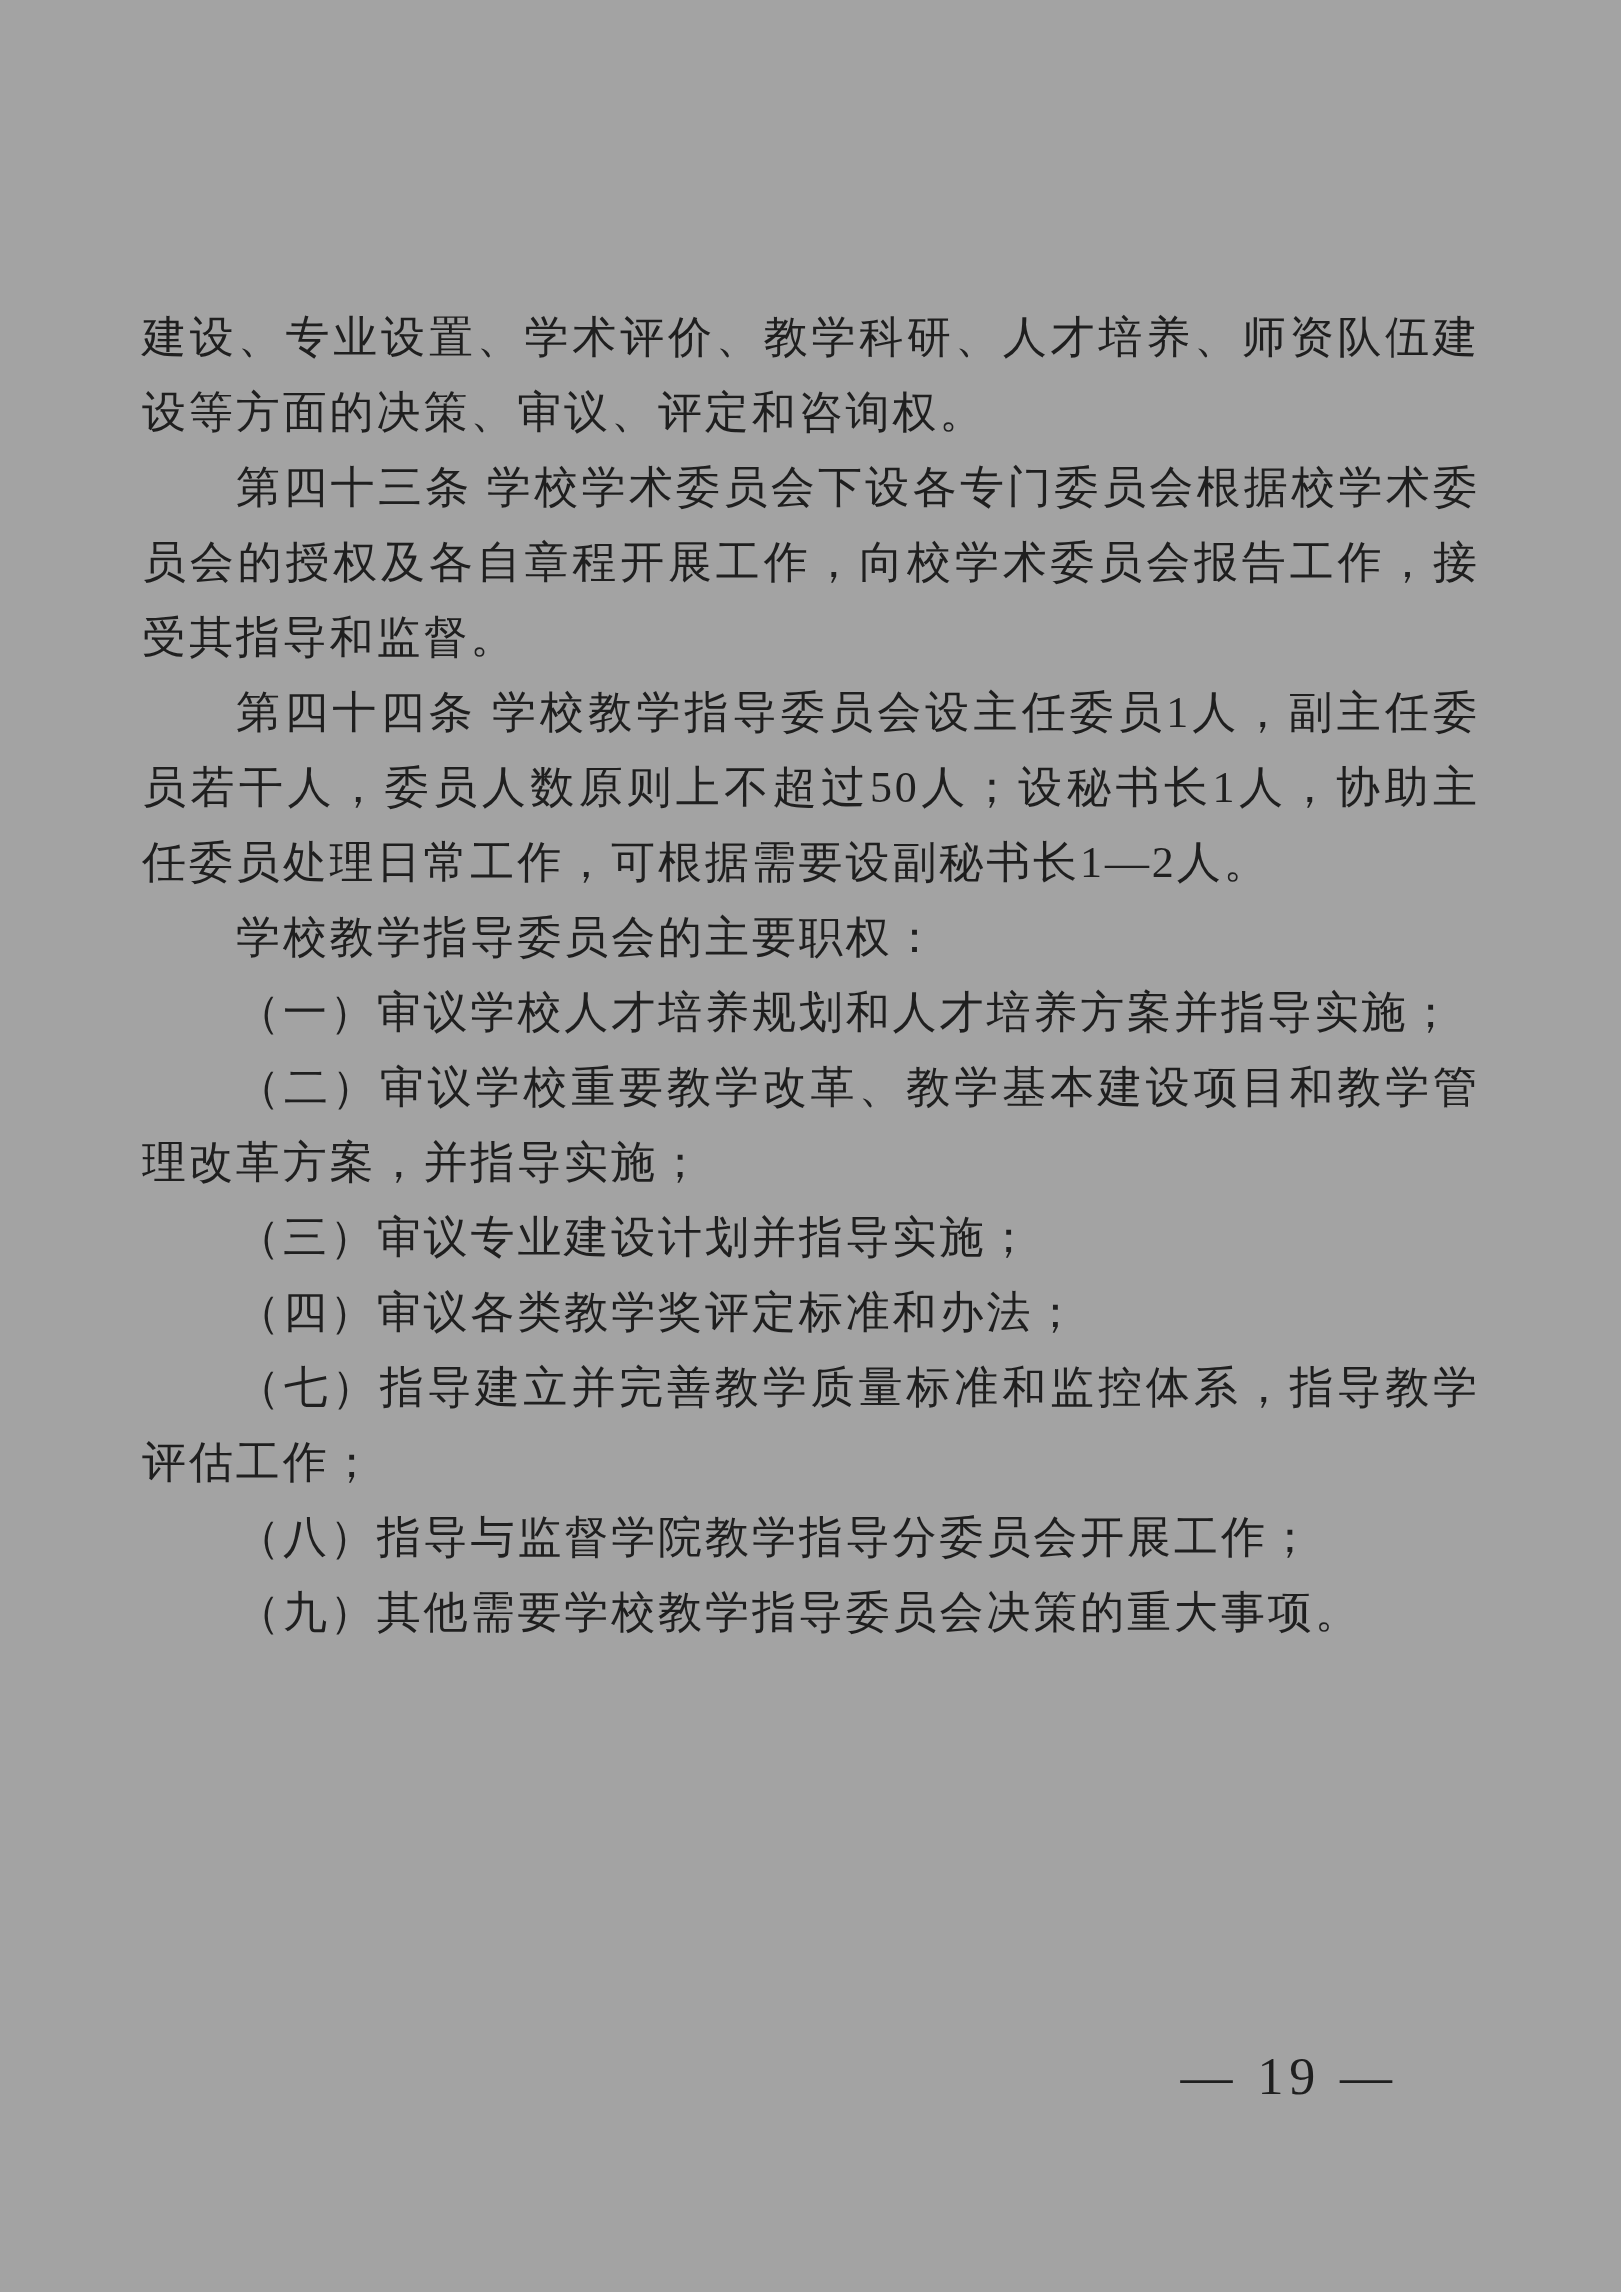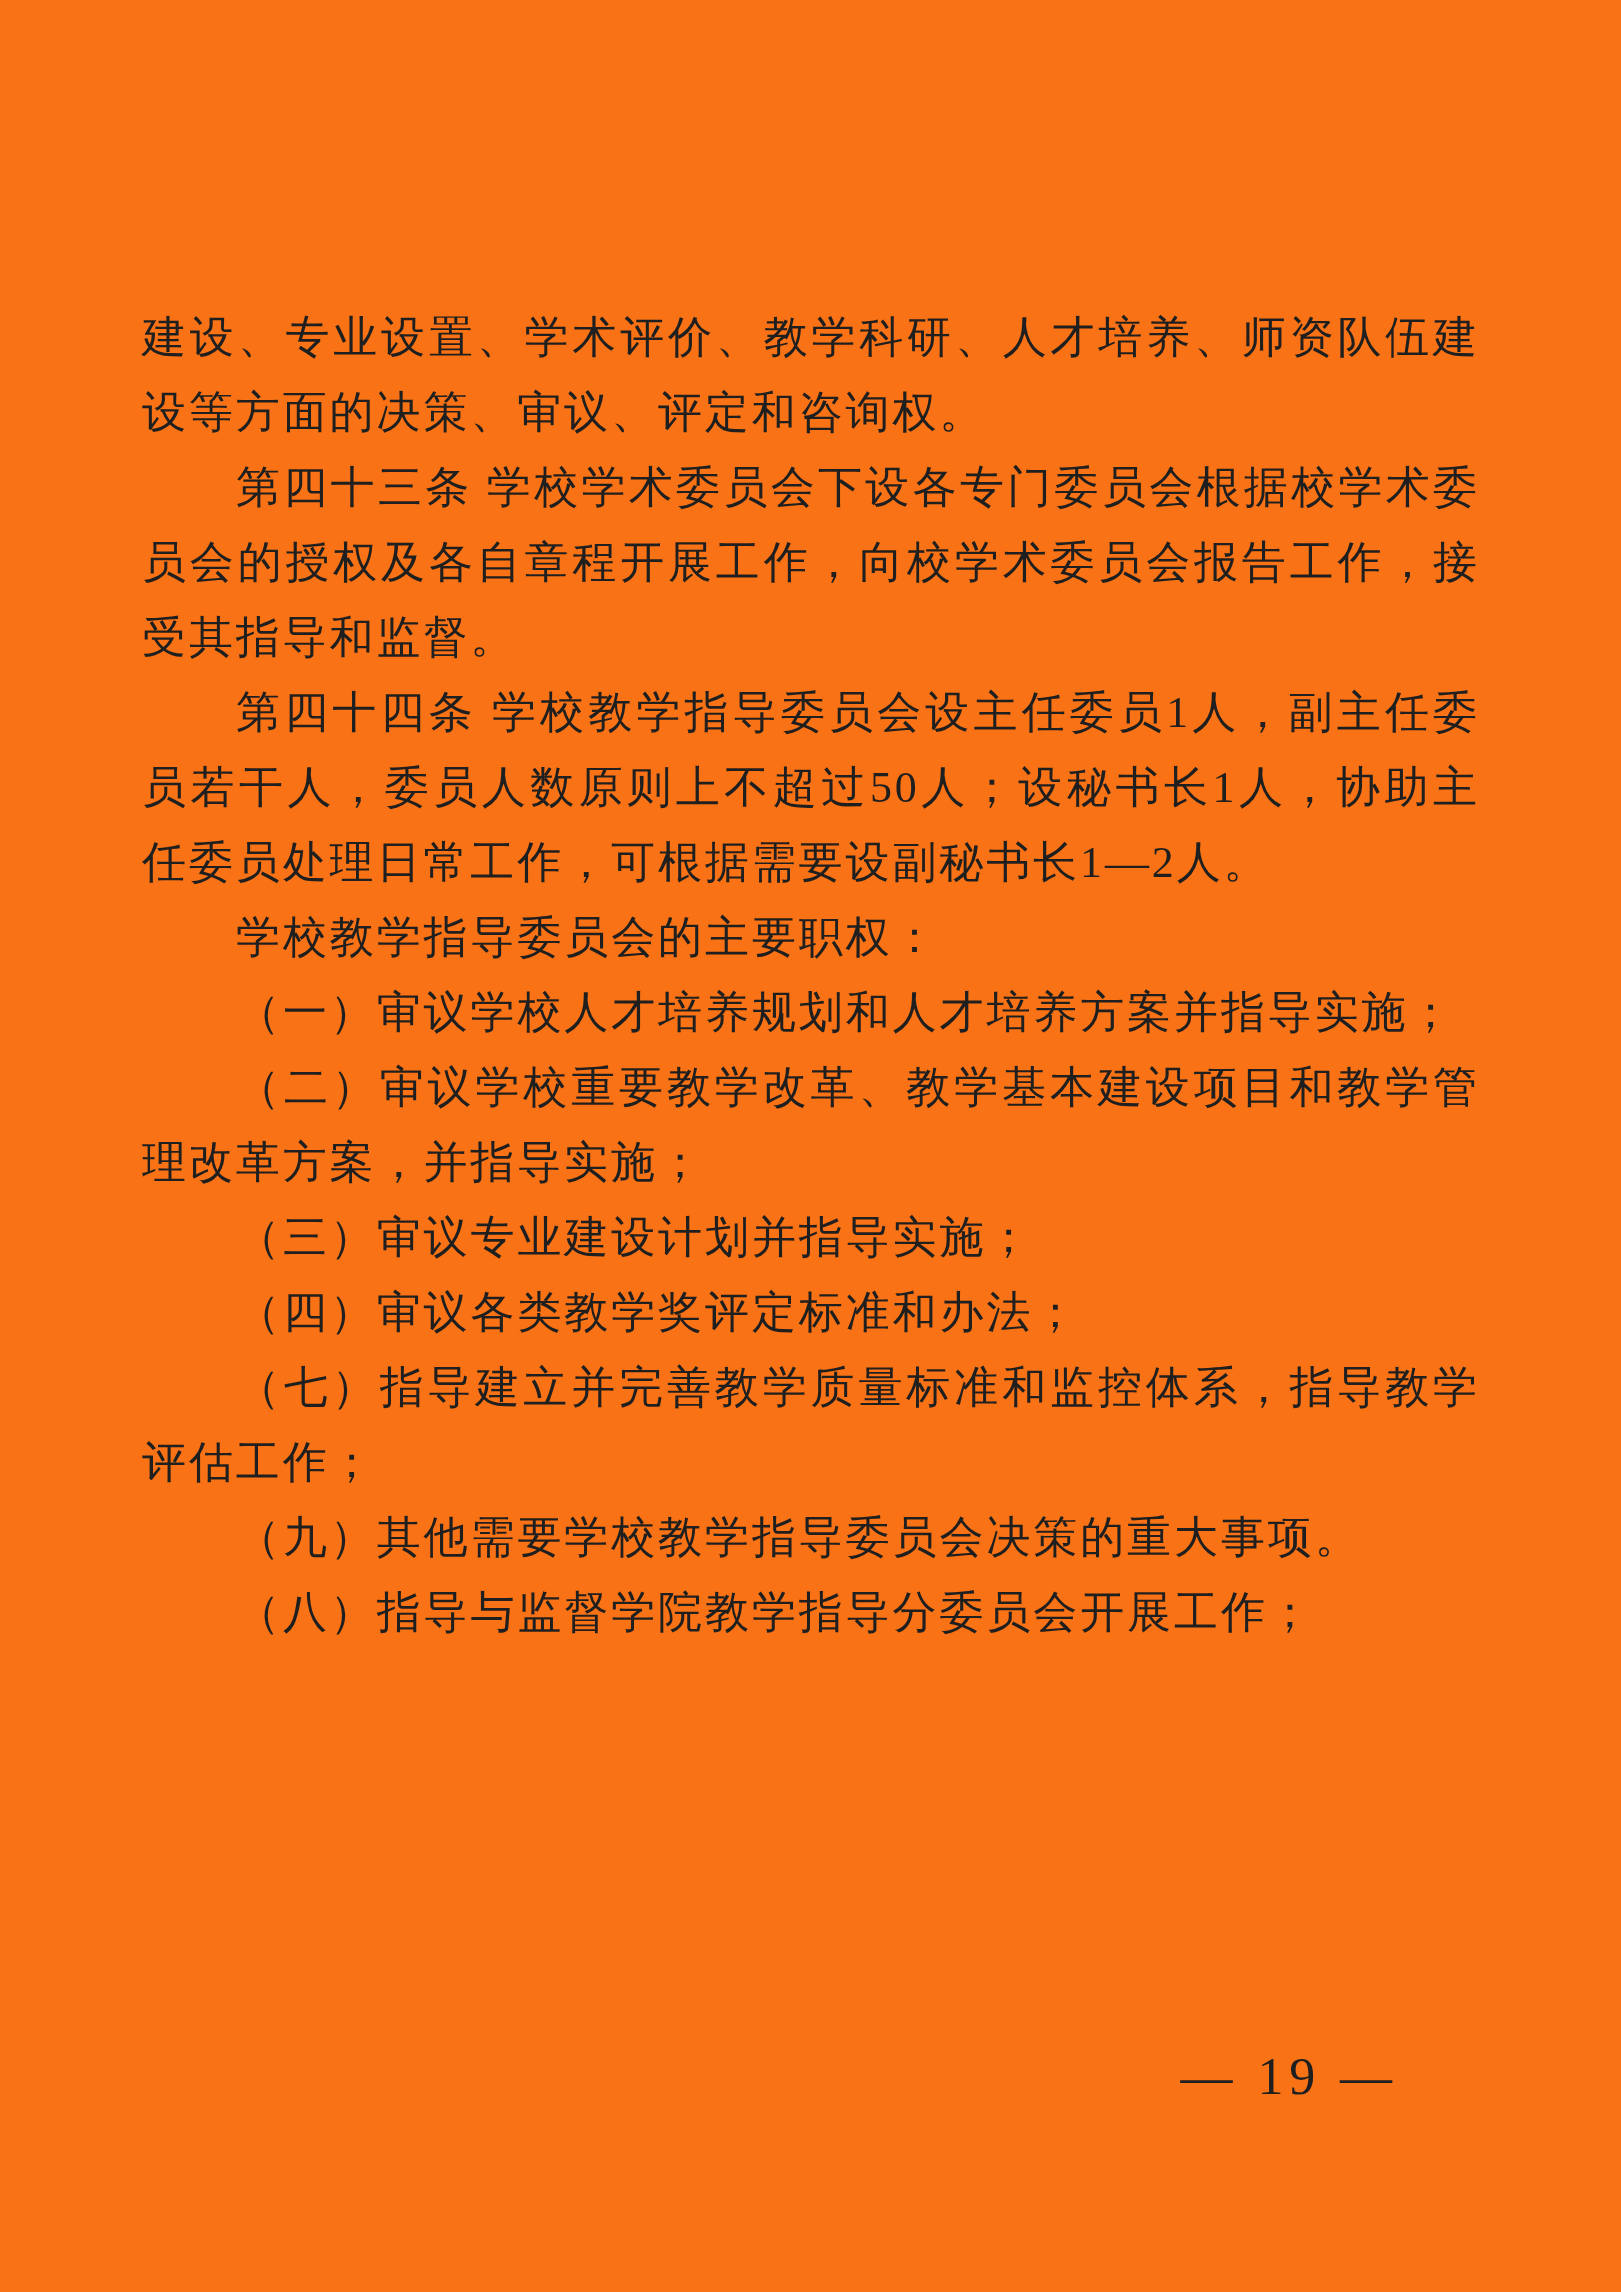--- a/index.html
+++ b/index.html
@@ -4,21 +4,21 @@
 <style>
   html, body {
     margin: 0;
     padding: 0;
     background: #ffffff;
   }
   .page {
     position: relative;
     width: 1621px;
     height: 2293px;
-    background: #f97316;
+    background: #a3a3a3;
     overflow: hidden;
     font-family: "Liberation Serif", "DejaVu Serif", serif;
     color: #1f1f1f;
   }
   .body-text {
     position: absolute;
     left: 142px;
     right: 141px;
     top: 300px;
   }
@@ -53,20 +53,20 @@
   <div class="body-text" id="para-container">
       <p class="para">建设、专业设置、学术评价、教学科研、人才培养、师资队伍建设等方面的决策、审议、评定和咨询权。</p>
       <p class="para indent">第四十三条 学校学术委员会下设各专门委员会根据校学术委员会的授权及各自章程开展工作，向校学术委员会报告工作，接受其指导和监督。</p>
       <p class="para indent">第四十四条 学校教学指导委员会设主任委员1人，副主任委员若干人，委员人数原则上不超过50人；设秘书长1人，协助主任委员处理日常工作，可根据需要设副秘书长1—2人。</p>
       <p class="para indent">学校教学指导委员会的主要职权：</p>
       <p class="para indent">（一）审议学校人才培养规划和人才培养方案并指导实施；</p>
       <p class="para indent">（二）审议学校重要教学改革、教学基本建设项目和教学管理改革方案，并指导实施；</p>
       <p class="para indent">（三）审议专业建设计划并指导实施；</p>
       <p class="para indent">（四）审议各类教学奖评定标准和办法；</p>
       <p class="para indent">（七）指导建立并完善教学质量标准和监控体系，指导教学评估工作；</p>
+      <p class="para indent">（八）指导与监督学院教学指导分委员会开展工作；</p>
       <p class="para indent">（九）其他需要学校教学指导委员会决策的重大事项。</p>
-      <p class="para indent">（八）指导与监督学院教学指导分委员会开展工作；</p>
     </div>
   <footer class="page-footer">
     <span class="page-number">— 19 —</span>
   </footer>
 </main>
 
 
 </body></html>

